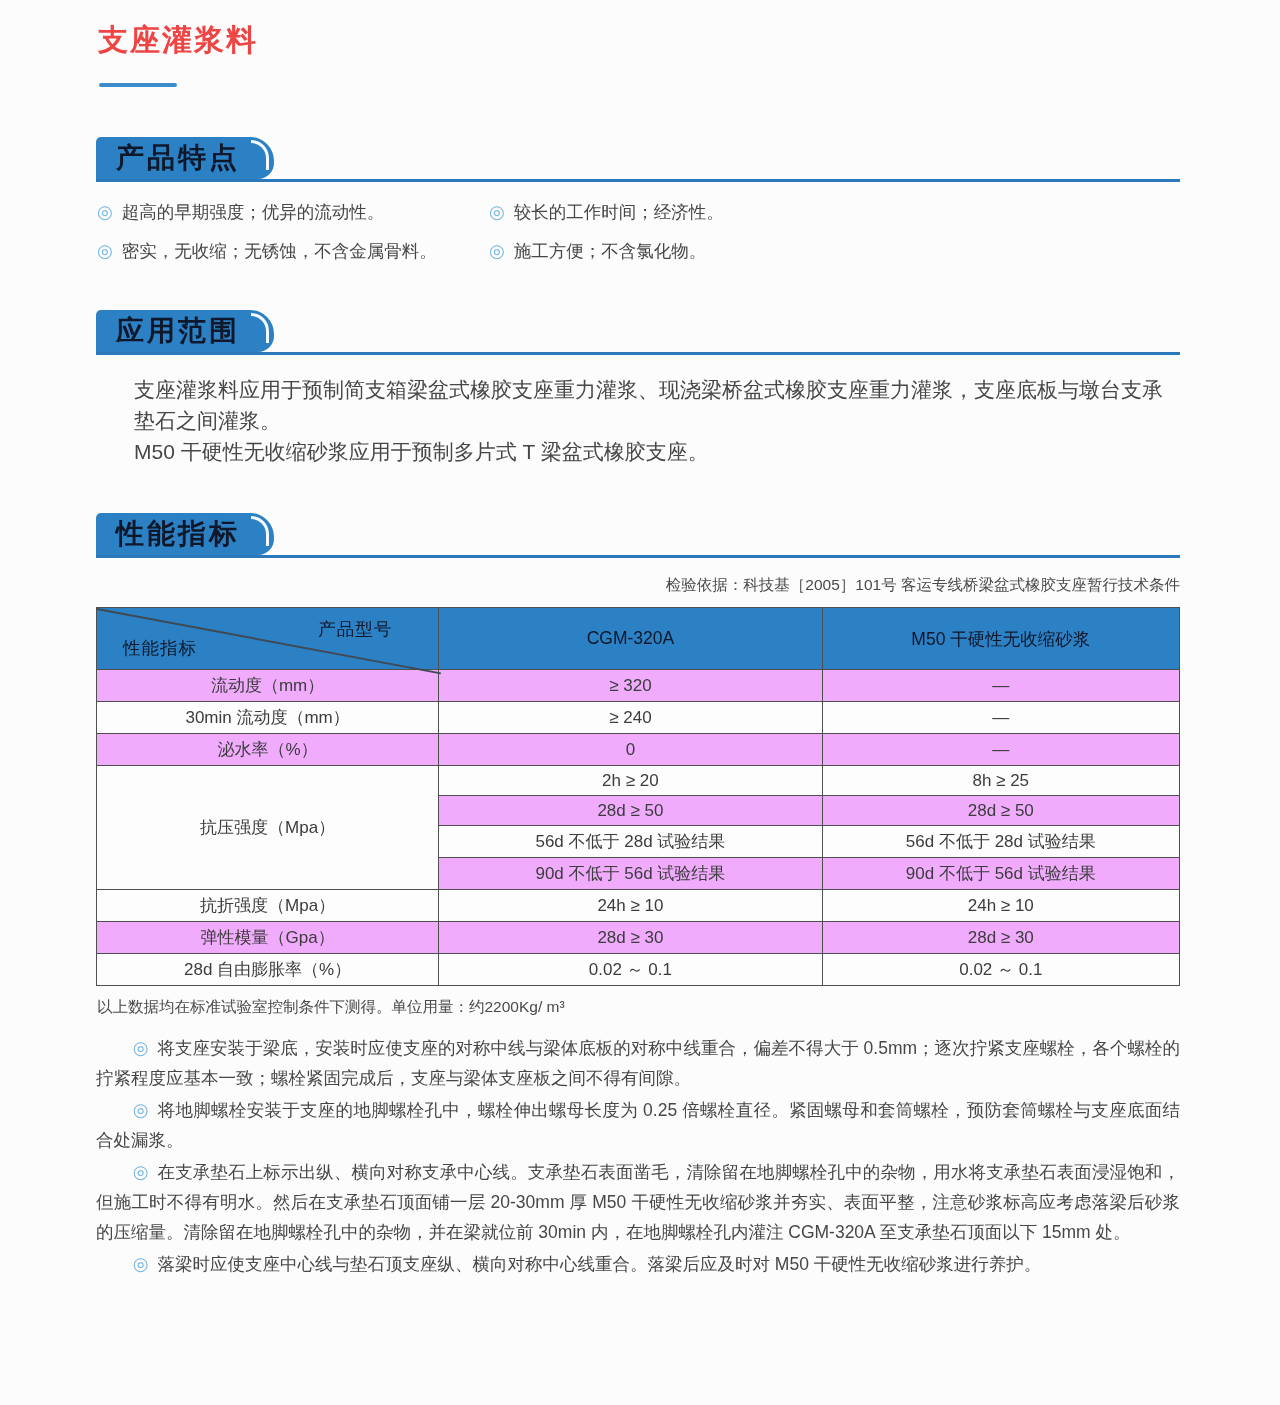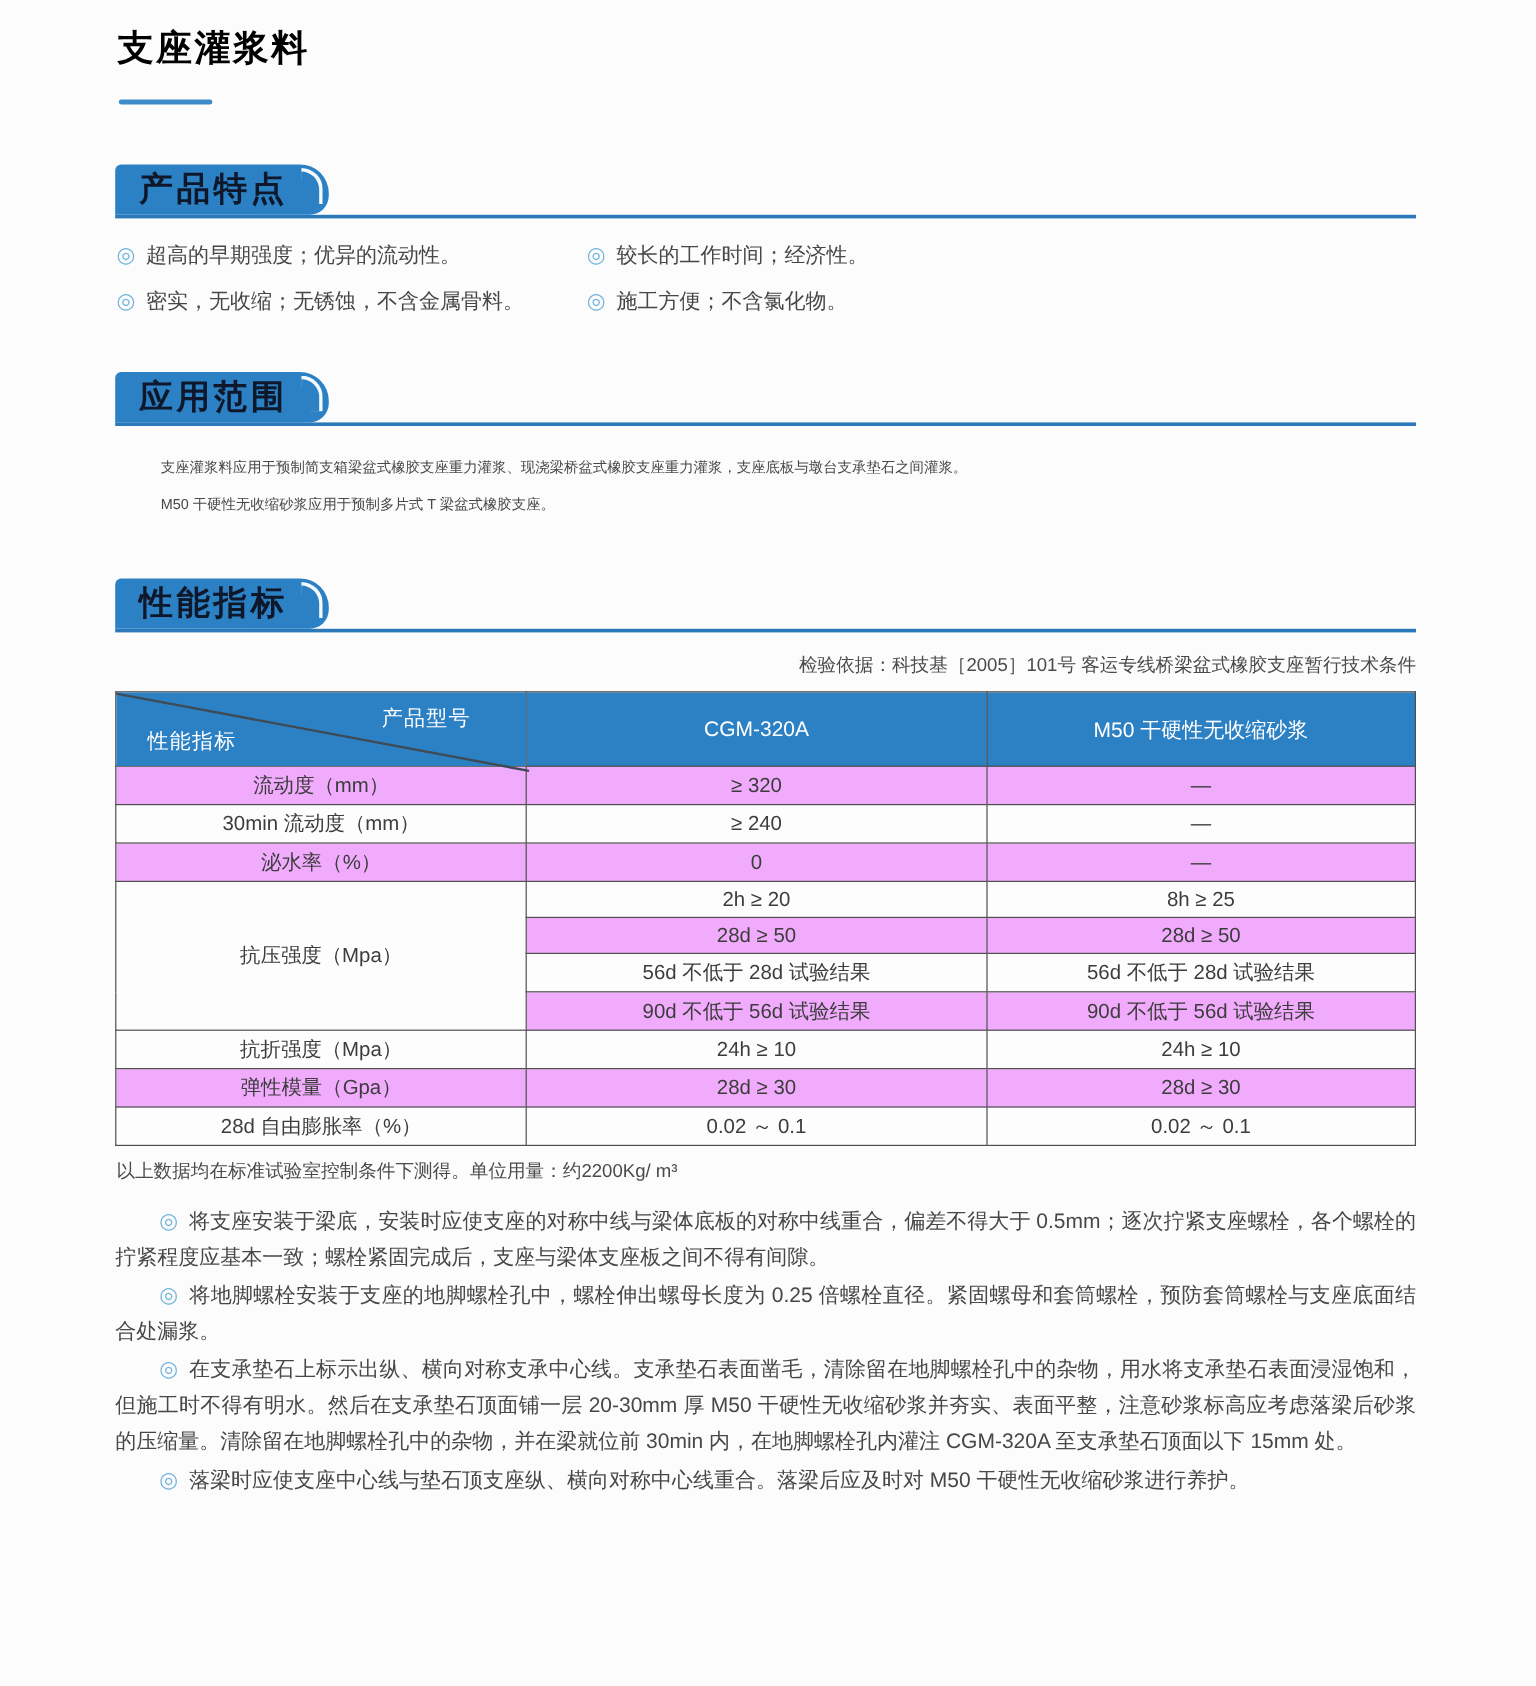--- a/index.html
+++ b/index.html
@@ -18,21 +18,21 @@
   .content {
     padding: 16px 100px 0 96px;
   }
 
   
   .doc-title {
     margin: 4px 0 0 2px;
     font-size: 30px;
     font-weight: 700;
     letter-spacing: 2px;
-    color: #000000;
+    color: #ef4444;
   }
   .title-underline {
     width: 78px;
     height: 4px;
     background: #3e8bca;
     border-radius: 2px;
     margin: 22px 0 0 3px;
   }
 
   
@@ -81,21 +81,21 @@
     row-gap: 13px;
     margin: 17px 0 0 1px;
     font-size: 17.5px;
     color: #474747;
   }
   .feat { line-height: 26px; }
 
   
   .application {
     margin: 19px 0 4px 38px;
-    font-size: 12px;
+    font-size: 21px;
     line-height: 31px;
     color: #474747;
   }
   .application p { margin: 0; }
 
   
   .basis {
     margin: 17px 0 11px;
     text-align: right;
     font-size: 15.5px;
@@ -113,21 +113,21 @@
   table.perf col.c-m50   { width: 33%;   }
   table.perf th, table.perf td {
     border: 1px solid #4f4f4f;
     text-align: center;
     padding: 4px 6px;
     height: 30px;
     background: #fdfdfd;
   }
   table.perf thead th {
     background: #2c80c4;
-    color: #ffffff;
+    color: #0f172a;
     font-weight: 400;
     font-size: 17.5px;
     height: 62px;
   }
   table.perf tr.shade td { background: #f0abfc; }
   table.perf td.span-label { background: #fdfdfd; }
   th.corner { position: relative; padding: 0; }
   .corner-top    { position: absolute; top: 9px;  right: 46px; letter-spacing: 1px; }
   .corner-bottom { position: absolute; bottom: 9px; left: 26px; letter-spacing: 1px; }
   .diag-line {

